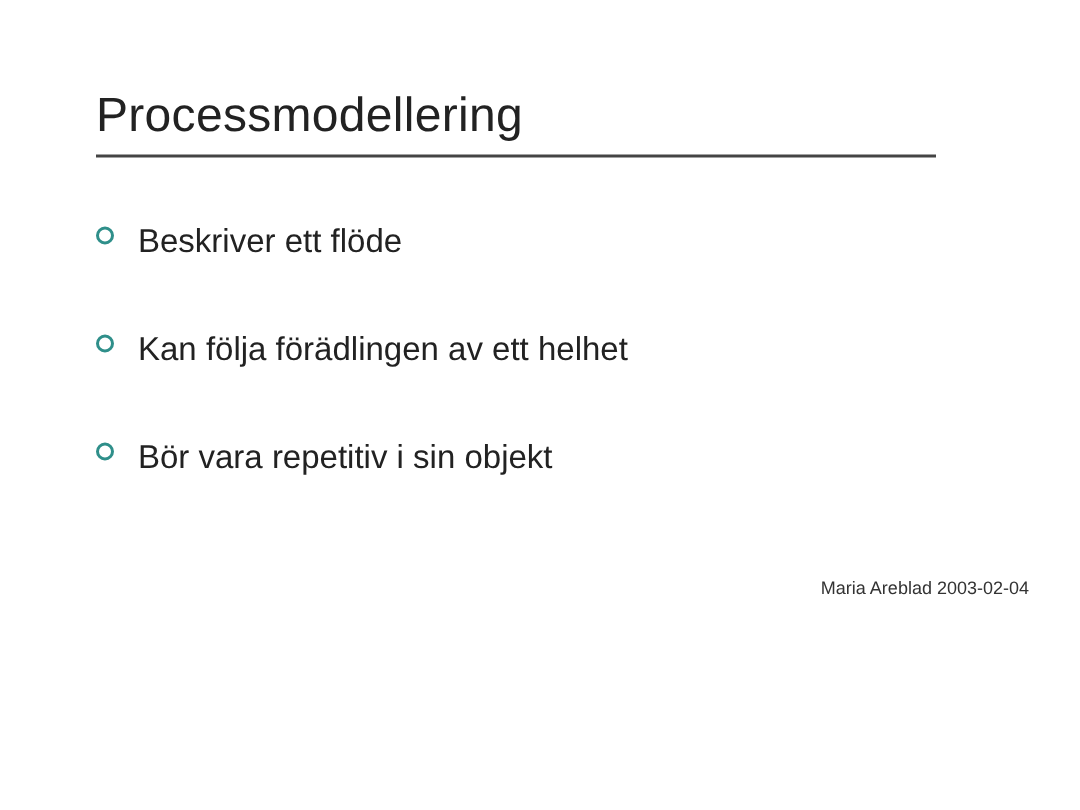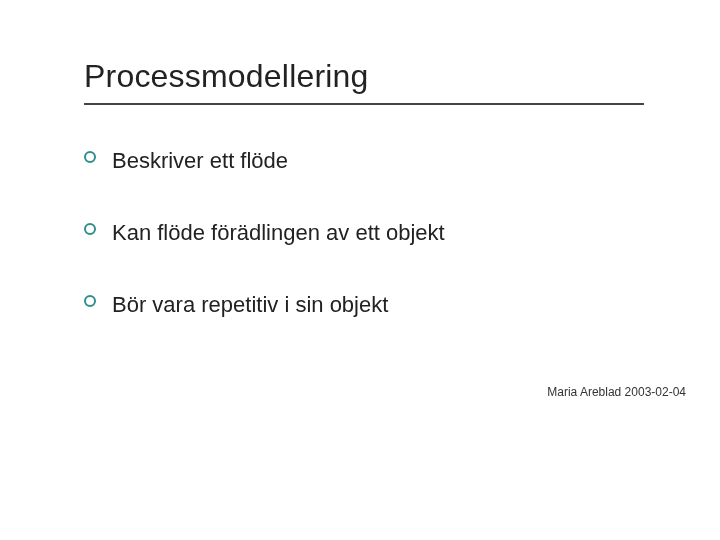--- a/index.html
+++ b/index.html
@@ -7,21 +7,21 @@
   body {
     background: #ffffff;
     font-family: Verdana, Geneva, sans-serif;
     position: relative;
     overflow: hidden;
   }
   .slide {
     width: 720px;
     height: 419px;
     position: relative;
-    padding: 58px 60px 0 84px;
+    padding: 58px 60px 0 64px;
   }
   .title {
     font-size: 32px;
     font-weight: 400;
     color: #222;
     letter-spacing: 0.2px;
     margin-bottom: 8px;
   }
   .underline {
     height: 2px;
@@ -67,21 +67,21 @@
 <div class="slide">
   <h1 class="title">Processmodellering</h1>
   <div class="underline"></div>
   <ul class="bullets">
     <li>
       <span class="bullet-marker"></span>
       <span>Beskriver ett flöde</span>
     </li>
     <li>
       <span class="bullet-marker"></span>
-      <span>Kan flöde förädlingen av ett objekt</span>
+      <span>Kan följa förädlingen av ett helhet</span>
     </li>
     <li>
       <span class="bullet-marker"></span>
       <span>Bör vara repetitiv i sin objekt</span>
     </li>
   </ul>
   <div class="footer">Maria Areblad 2003-02-04</div>
 </div>
 
 </body></html>

